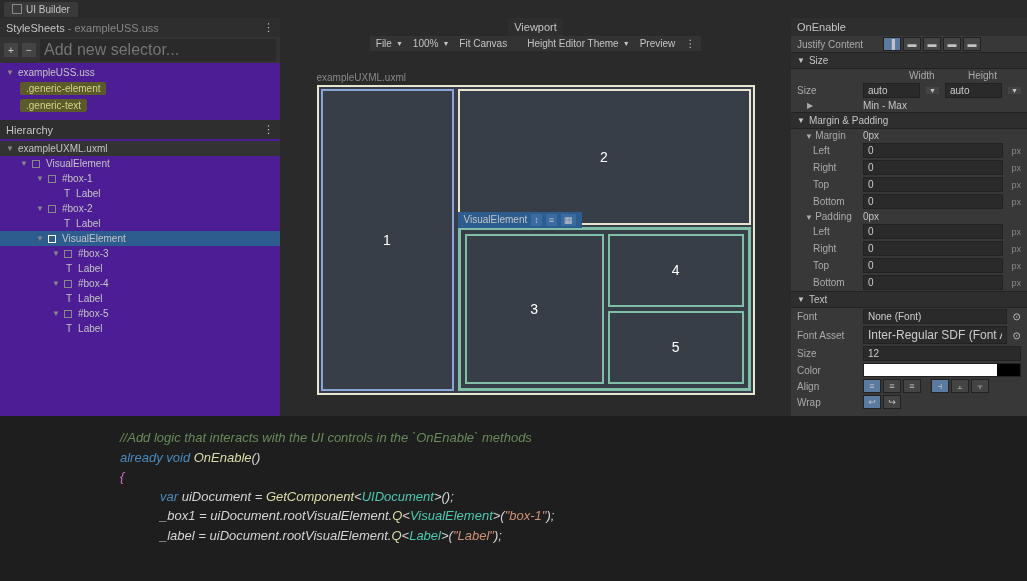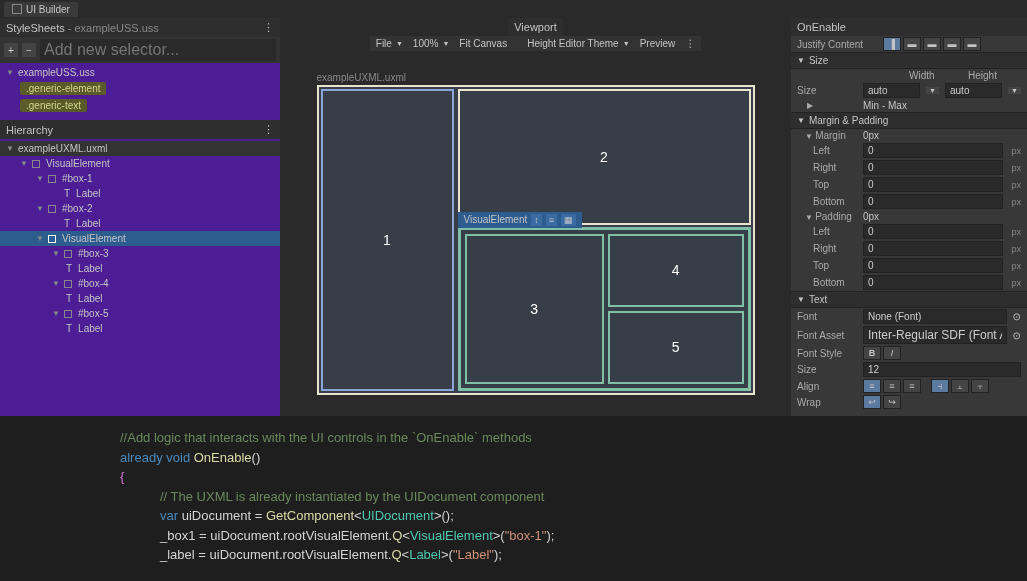--- a/index.html
+++ b/index.html
@@ -44,21 +44,21 @@
 .right-panel { width: 236px; background: #383838; display: flex; flex-direction: column; overflow: hidden; font-size: 10px; }
 .insp-row { display: flex; align-items: center; padding: 1px 6px; gap: 6px; }
 .insp-row .rlabel { width: 60px; color: #aaa; font-size: 10px; }
 .insp-section { background: #2e2e2e; padding: 2px 6px; font-size: 10px; border-top: 1px solid #222; border-bottom: 1px solid #222; display: flex; align-items: center; gap: 4px; }
 .insp-input { background: #2a2a2a; border: 1px solid #222; color: #ccc; flex: 1; padding: 1px 4px; font-size: 10px; width: 50px; }
 .insp-btn { background: #444; border: 1px solid #222; width: 18px; height: 14px; display: flex; align-items: center; justify-content: center; font-size: 9px; }
 .insp-btn.active { background: #5a7a9f; }
 .unit { color: #888; font-size: 9px; margin-left: 2px; }
 .btn-group { display: flex; gap: 2px; }
 .color-swatch { flex: 1; height: 14px; background: linear-gradient(to right, #fff 85%, #000 85%); border: 1px solid #222; }
-.code-panel { height: 165px; background: #1e1e1e; padding: 12px 0 0 120px; font-family: Consolas, monospace; font-size: 13px; line-height: 1.5; overflow: hidden; }
+.code-panel { height: 165px; background: #1e1e1e; padding: 12px 0 0 120px; font-family: Consolas, monospace; font-size: 13px; line-height: 1.5; overflow: hidden; font-style: italic; }
 .c-comment { color: #6a8a5a; }
 .c-kw { color: #4a8abd; }
 .c-type { color: #4ec9b0; }
 .c-method { color: #dcdcaa; }
 .c-str { color: #ce9178; }
 .c-text { color: #d4d4d4; }
 .c-brace { color: #da70d6; }
 .c-punct { color: #d4d4d4; }
 </style>
 </head>
@@ -315,33 +315,26 @@
         <span class="rlabel">Font</span>
         <input class="insp-input" value="None (Font)" style="">
         <span>⊙</span>
       </div>
     <div class="insp-row">
         <span class="rlabel">Font Asset</span>
         <input class="insp-input" style="font-size: 12px;" value="Inter-Regular SDF (Font Asset)">
         <span>⊙</span>
       </div>
     <div class="insp-row">
-        <span class="rlabel">Font Style</span>
-        <div class="btn-group">
-          <div class="insp-btn">
-            <b>B</b>
-          </div>
-          <div class="insp-btn">
-            <i>I</i>
-          </div>
-        </div>
-      </div>
-    <div class="insp-row">
         <span class="rlabel">Size</span>
         <input class="insp-input" value="12" style="">
+      </div>
+    <div class="insp-row">
+        <span class="rlabel">Color</span>
+        <div class="color-swatch"></div>
       </div>
     <div class="insp-row">
         <span class="rlabel">Align</span>
         <div class="btn-group">
           <div class="insp-btn active">≡</div>
           <div class="insp-btn">≡</div>
           <div class="insp-btn">≡</div>
         </div>
         <div class="btn-group" style="margin-left:4px">
           <div class="insp-btn active">⫞</div>
@@ -356,17 +349,16 @@
           <div class="insp-btn">↪</div>
         </div>
       </div>
   </div>
 </div>
 
 <div class="code-panel">
 <div><span class="c-comment">//Add logic that interacts with the UI controls in the `OnEnable` methods</span></div>
 <div><span class="c-kw">already</span> <span class="c-kw">void</span> <span class="c-method">OnEnable</span><span class="c-punct">()</span></div>
 <div><span class="c-brace">{</span></div>
-<div style="padding-left:40px"><span class="c-comment">// The UXML is already instantiated by the UIDocument component</span></div>
 <div style="padding-left:40px"><span class="c-kw">var</span> <span class="c-text">uiDocument</span> <span class="c-punct">=</span> <span class="c-method">GetComponent</span><span class="c-punct">&lt;</span><span class="c-type">UIDocument</span><span class="c-punct">&gt;();</span></div>
 <div style="padding-left:40px"><span class="c-text">_box1</span> <span class="c-punct">=</span> <span class="c-text">uiDocument</span><span class="c-punct">.</span><span class="c-text">rootVisualElement</span><span class="c-punct">.</span><span class="c-method">Q</span><span class="c-punct">&lt;</span><span class="c-type">VisualElement</span><span class="c-punct">&gt;(</span><span class="c-str">"box-1"</span><span class="c-punct">);</span></div>
 <div style="padding-left:40px"><span class="c-text">_label</span> <span class="c-punct">=</span> <span class="c-text">uiDocument</span><span class="c-punct">.</span><span class="c-text">rootVisualElement</span><span class="c-punct">.</span><span class="c-method">Q</span><span class="c-punct">&lt;</span><span class="c-type">Label</span><span class="c-punct">&gt;(</span><span class="c-str">"Label"</span><span class="c-punct">);</span></div>
 </div>
 
 </body></html>

